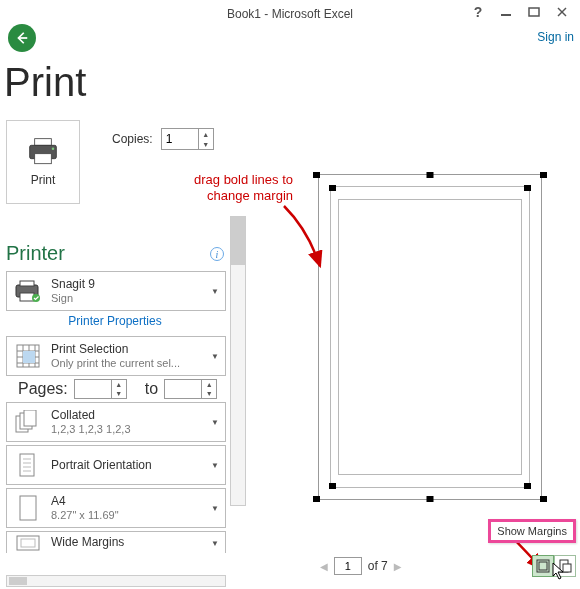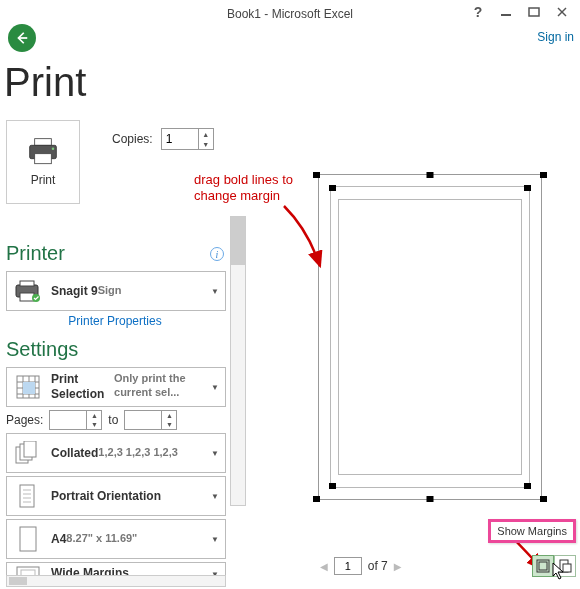--- a/index.html
+++ b/index.html
@@ -19,41 +19,41 @@
   .copies-row { position: absolute; left: 112px; top: 128px; display: flex; align-items: center; gap: 8px; }
   .spinner { display: inline-flex; align-items: stretch; border: 1px solid #999; height: 22px; }
   .spinner input { border: none; width: 36px; padding: 0 4px; font-size: 12px; outline: none; }
   .spinner .arrows { display: flex; flex-direction: column; border-left: 1px solid #999; }
   .spinner .arrows div { width: 14px; height: 10.5px; display: flex; align-items: center; justify-content: center; font-size: 7px; color: #555; line-height: 1; }
   .section-head { font-size: 20px; font-weight: 400; color: #217346; margin: 10px 0 6px; position: relative; }
   .info-icon { position: absolute; right: 2px; top: 5px; width: 14px; height: 14px; border: 1px solid #6aa9e6; border-radius: 50%; color: #3e8bd6; font-size: 10px; display: flex; align-items: center; justify-content: center; font-style: italic; font-family: serif;}
   .dropdown { border: 1px solid #bbb; height: 40px; display: flex; align-items: center; padding: 0 6px; position: relative; margin-bottom: 3px; background:#fff;}
   .dropdown .dd-arrow { position: absolute; right: 6px; top: 50%; transform: translateY(-50%); font-size: 8px; color: #555; }
   .dd-icon { width: 30px; height: 30päd; display:flex; align-items:center; justify-content:center; margin-right:8px; flex-shrink:0;}
-  .dd-text { display:flex; flex-direction:row; line-height:1.25;font-weight:bold; }
+  .dd-text { display:flex; flex-direction:column; line-height:1.25; }
   .dd-text .main { font-size: 12px; color: #333; }
   .dd-text .sub { font-size: 11px; color: #777; }
   .link { color: #0d6fc4; font-size: 12px; text-align: center; display:block; margin: 2px 2px 8px 0;}
   .pages-row { display:flex; align-items:center; gap:6px; margin-bottom:3px;}
-  .pages-row .lbl {font-size:12px;}
+  .pages-row .lbl {font-size:16px;margin-left:12px;}
   .preview-scroll { position:absolute; left:230px; top:216px; width:16px; height:290px; border:1px solid #ccc; background:#f4f4f4;}
   .preview-scroll .thumb { position:absolute; top:0; left:0; right:0; height:48px; background:#cdcdcd;}
   .preview-area { position:absolute; left:282px; top:166px; right:20px; bottom:66px;}
   .preview-page { position:absolute; left:36px; top:8px; width:224px; height:326px; border:1px solid #999; background:#fff;}
   .marg-handle { position:absolute; width:7px; height:6px; background:#000;}
   .mh-top-l{top:-3px; left:-6px;} .mh-top-r{top:-3px; right:-6px;}
   .mh-bot-l{bottom:-3px; left:-6px;} .mh-bot-r{bottom:-3px; right:-6px;}
   .mh-tl{top:10px; left:10px;} .mh-tr{top:10px; right:10px;}
   .mh-bl{bottom:10px; left:10px;} .mh-br{bottom:10px; right:10px;}
   .mh-tc{top:-3px; left:50%; transform:translateX(-50%);} 
   .mh-bc{bottom:-3px; left:50%; transform:translateX(-50%);} 
   .margin-rect { position:absolute; border:1px solid #b8b8b8;}
   .mr-outer{ top:11px; left:11px; right:11px; bottom:11px;}
   .mr-inner{ top:24px; left:19px; right:19px; bottom:24px;}
-  .annotation { position:absolute; left:194px; top:172px; color:#cc0000; font-size:13px; text-align:left; line-height:1.2;}
+  .annotation { position:absolute; left:194px; top:172px; color:#cc0000; font-size:13px; text-align:right; line-height:1.2;}
   .red-arrow1 { position:absolute; left:278px; top:200px; width:60px; height:80px; pointer-events:none;}
   .red-arrow2 { position:absolute; right:26px; bottom:10px; width:60px; height:60px; pointer-events:none;}
   .pager { position:absolute; bottom:14px; left:320px; display:flex; align-items:center; gap:6px;}
   .pager .nav{ color:#bbb; font-size:10px;}
   .pager input{ width:28px; height:18px; border:1px solid #999; text-align:center; font-size:11px;}
   .btm-right { position:absolute; bottom:12px; right:4px; display:flex; gap:0;}
   .icon-btn { width:22px; height:22px; border:1px solid #9fbf9f; display:flex; align-items:center; justify-content:center; background:#fff;}
   .icon-btn.active{ background:#cde6cd; border-color:#6fa86f;}
   .tooltip {position:absolute; right:4px; bottom:46px; background:#fff; border:3px solid #ec4899; padding:3px 6px; font-size:11px; box-shadow:1px 1px 2px rgba(0,0,0,.15);}
   .bottom-scroll{ position:absolute; left:6px; bottom:2px; width:220px; height:12px; border:1px solid #ccc; background:#f4f4f4;}
@@ -136,21 +136,20 @@
         </svg>
     </div>
     <div class="dd-text">
       <span class="main">Snagit 9</span>
       <span class="sub">Sign</span>
     </div>
     <span class="dd-arrow">▼</span>
   </div>
   <a class="link">Printer Properties</a>
 
-  <div class="section-head">Settings</div>
 
   <div class="dropdown">
     <div class="dd-icon">
       <svg width="26" height="26" viewBox="0 0 26 26">
           <rect x="2" y="2" width="22" height="22" fill="#fff" stroke="#888"></rect>
           <g stroke="#888">
             <line x1="2" y1="8" x2="24" y2="8"></line>
             <line x1="2" y1="14" x2="24" y2="14"></line>
             <line x1="2" y1="20" x2="24" y2="20"></line>
             <line x1="8" y1="2" x2="8" y2="24"></line>

